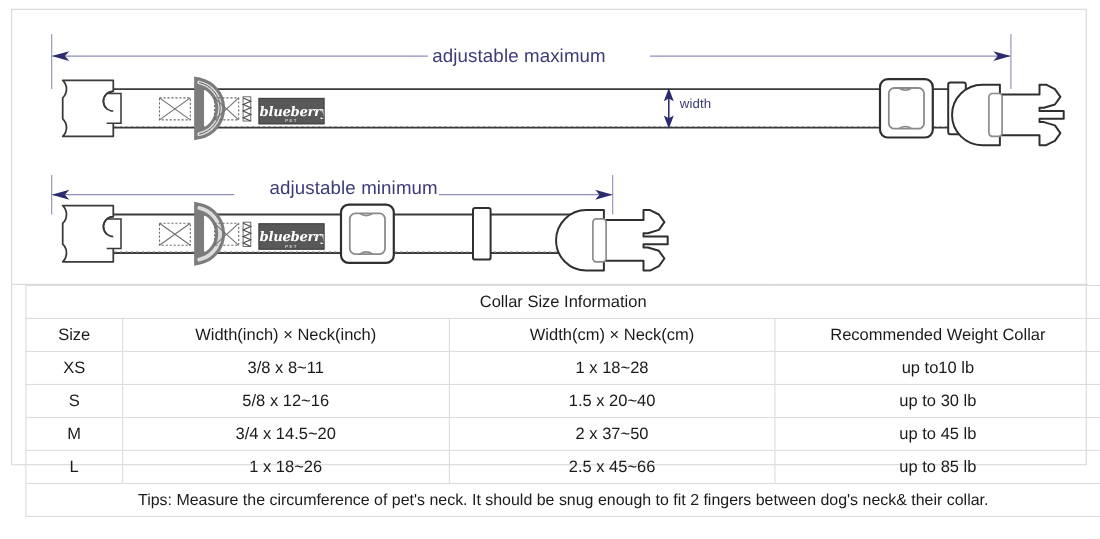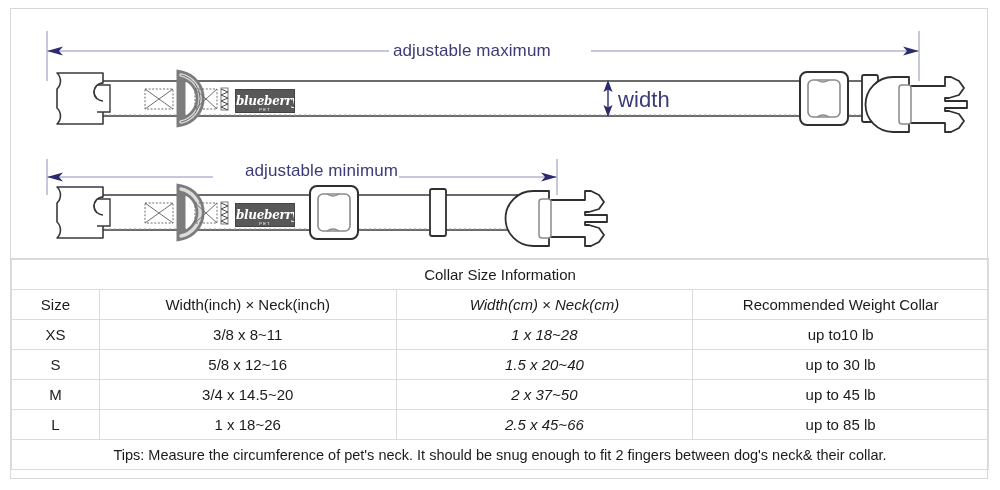--- a/index.html
+++ b/index.html
@@ -11,21 +11,21 @@
   #page {
     position: relative;
     width: 1000px;
     height: 490px;
     background: #ffffff;
     overflow: hidden;
   }
   #frame {
     position: absolute;
     left: 10px; top: 8px;
-    width: 978px; height: 471px;
+    width: 978px; height: 415px;
     border: 1px solid #d8d8d8;
     background: #fff;
     padding-left: 12px;
   }
 
   
   #diagram {
     position: absolute;
     left: 0; top: 0;
     width: 978px; height: 250px;
@@ -35,21 +35,21 @@
 
   .dimlabel {
     position: absolute;
     color: #3b3b78;
     font-size: 17px;
     letter-spacing: .1px;
     white-space: nowrap;
   }
   #label-max { left: 382px; top: 32px; }
   #label-min { left: 206px; top: 152px; margin-left: 28px; }
-  #label-width { left: 607px; top: 78px; font-size: 22px; }
+  #label-width { left: 607px; top: 78px; font-size: 12px; }
 
   
   .logo-box {
     position: absolute;
     background: #585858;
     border: 1px solid #444;
     text-align: center;
     color: #fff;
     overflow: hidden;
   }
@@ -69,21 +69,21 @@
     margin-top: 1px;
   }
   #logo-top { left: 224px; top: 80px; width: 60px; height: 24px; }
   #logo-top .logo-word { font-size: 12px; margin-top: 5px; }
   #logo-bot { left: 224px; top: 194px; width: 60px; height: 24px; }
   #logo-bot .logo-word { font-size: 12px; margin-top: 5px; }
 
   
   #table-wrap {
     position: absolute;
-    left: 0; top: 250px;
+    left: 12px; top: 250px;
     width: 978px;
   }
   table.sizes {
     width: 978px;
     border-collapse: collapse;
     font-size: 15px;
     color: #1b1b1b;
   }
   table.sizes td {
     border: 1px solid #dcdcdc;
@@ -105,21 +105,21 @@
     padding-left: 12px;
     border-left: none;
     border-right: none;
     border-bottom: none;
     height: 33px;
     font-size: 14.5px;
     margin-left: 39px;
   }
   td.col-size   { width: 88px; }
   td.col-inch   { width: 297px; }
-  td.col-cm     { width: 297px; font-style: italic; }
+  td.col-cm     { width: 297px; }
   td.col-weight { width: 296px; }
   tr.header-row td { font-size: 15px; }
 </style>
 </head>
 <body>
 
 <div id="page">
   <div id="frame">
 
     <div id="diagram">

